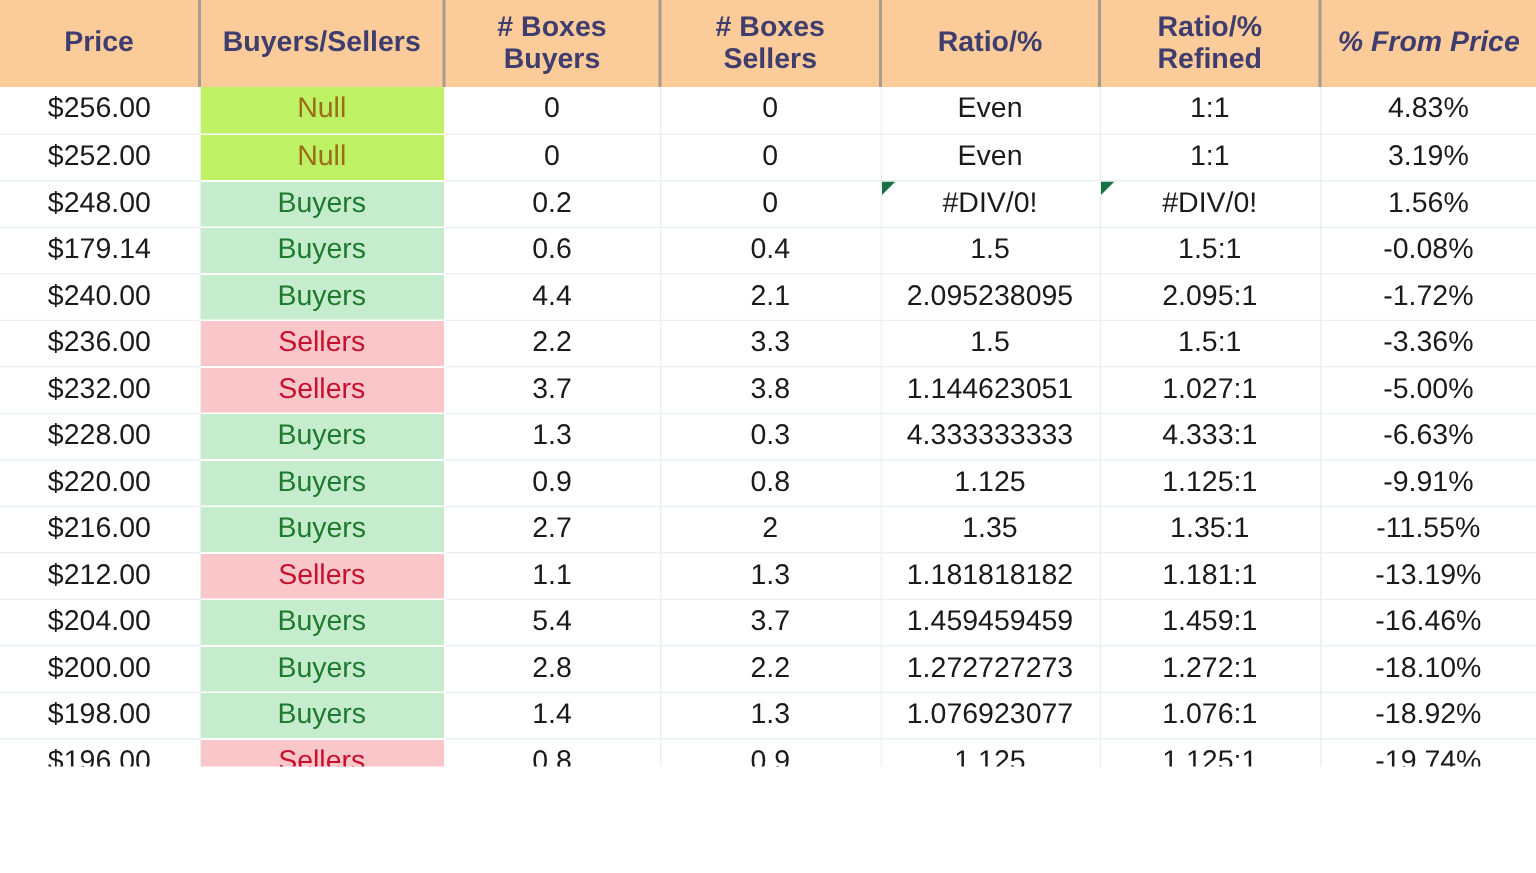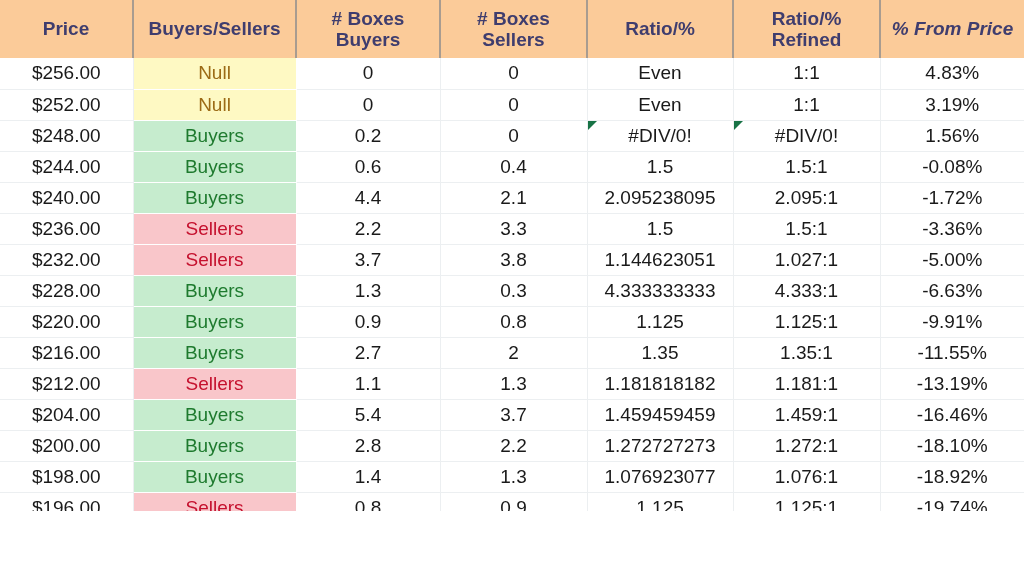--- a/index.html
+++ b/index.html
@@ -70,21 +70,21 @@
   tbody td.col-last { border-right: none; }
 
   
   td.status {
     border-bottom-color: transparent;
     border-right-color: transparent;
     border-left: none;
   }
   td.status.block-end { border-bottom: 1px solid #ffffff; }
 
-  td.status.null-cell   { background: #fef9c3; color: #9c6b16; }
+  td.status.null-cell   { background: #bef264; color: #9c6b16; }
   td.status.buyers-cell { background: #c6ecce; color: #1e7a2e; }
   td.status.sellers-cell{ background: #f9c6ca; color: #c5112e; }
 
   
   .err-flag {
     position: absolute;
     top: 0;
     left: 0;
     width: 0;
     height: 0;
@@ -142,21 +142,21 @@
         <tr>
           <td>$248.00</td>
           <td class="status buyers-cell">Buyers</td>
           <td>0.2</td>
           <td>0</td>
           <td>#DIV/0!<span class="err-flag"></span></td>
           <td>#DIV/0!<span class="err-flag"></span></td>
           <td class="col-last">1.56%</td>
         </tr>
         <tr>
-          <td>$244.00</td>
+          <td>$179.14</td>
           <td class="status buyers-cell">Buyers</td>
           <td>0.6</td>
           <td>0.4</td>
           <td>1.5</td>
           <td>1.5:1</td>
           <td class="col-last">-0.08%</td>
         </tr>
         <tr>
           <td>$240.00</td>
           <td class="status buyers-cell block-end">Buyers</td>

